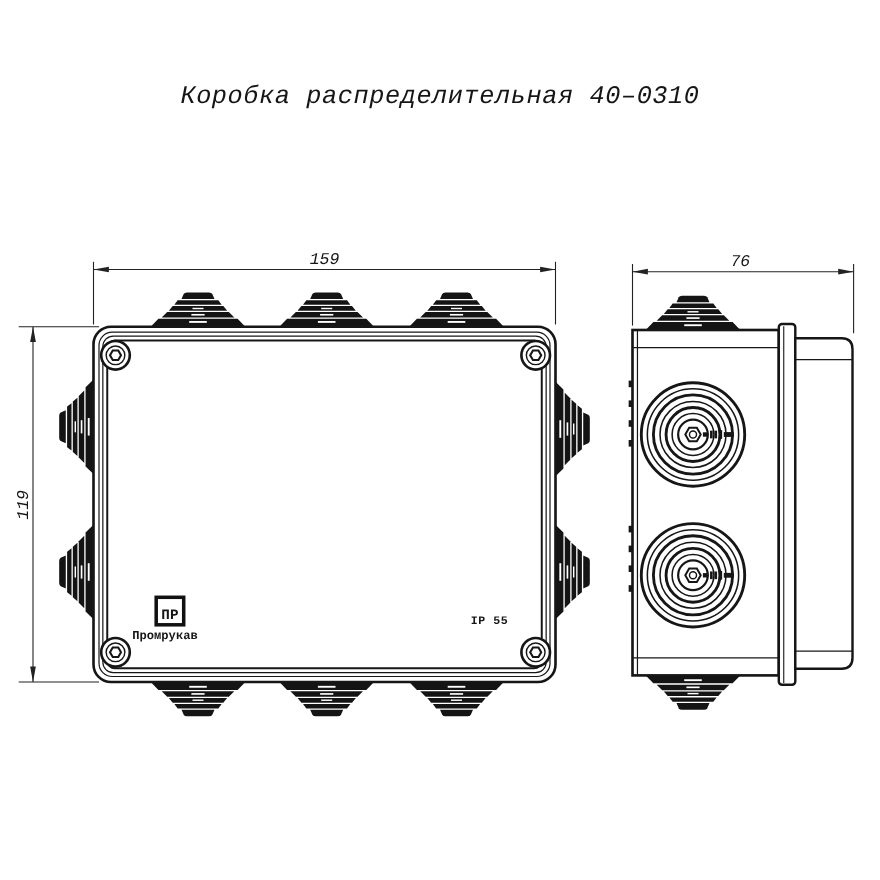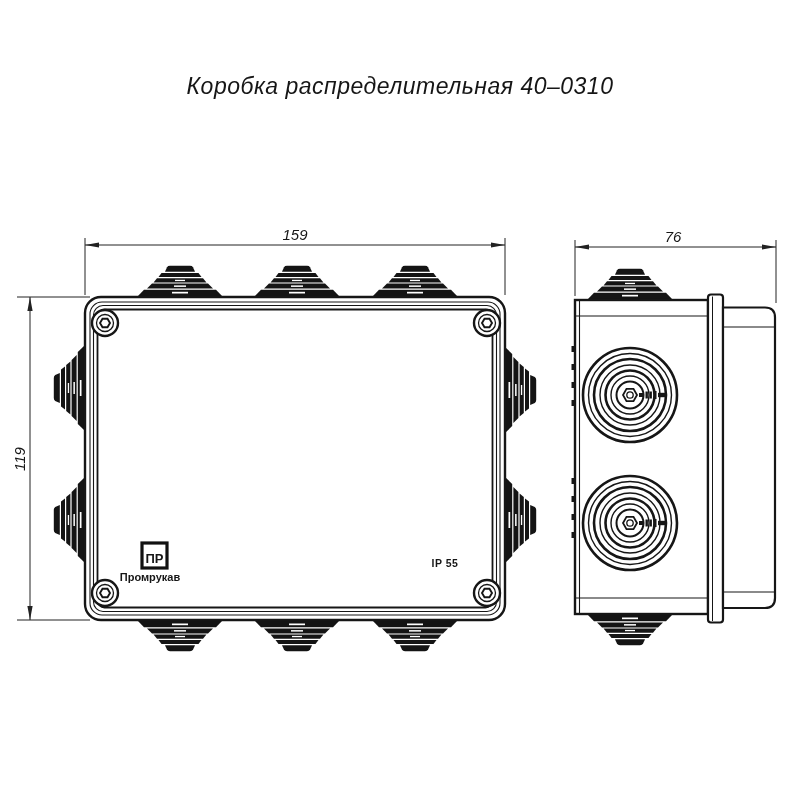--- a/index.html
+++ b/index.html
@@ -1,21 +1,21 @@
 <!DOCTYPE html>
 <html><head>
 <meta charset="utf-8">
 <style>
   html,body{margin:0;padding:0;background:#ffffff;}
   .canvas{
     position:relative;
     width:800px;height:800px;
     background:#ffffff;
     overflow:hidden;
-    font-family:Liberation Sans, sans-serif;
+    font-family:Liberation Mono, monospace;
   }
   svg{display:block;}
   text{fill:#161616;}
   .title-text{
     font-size:23px;
     font-style:italic;
     letter-spacing:0.5px;
   }
   .dim-text{
     font-size:15px;

